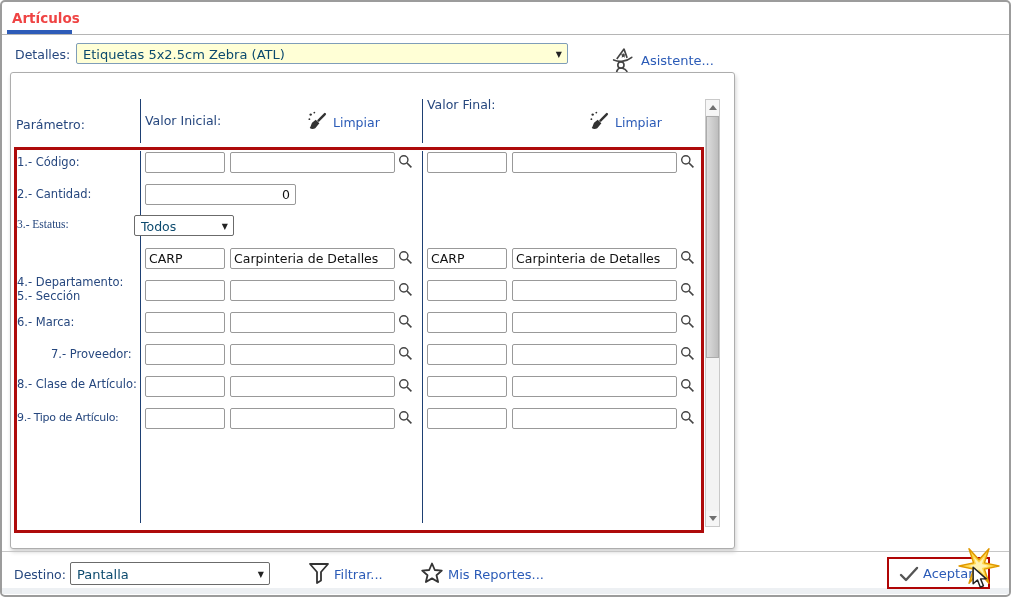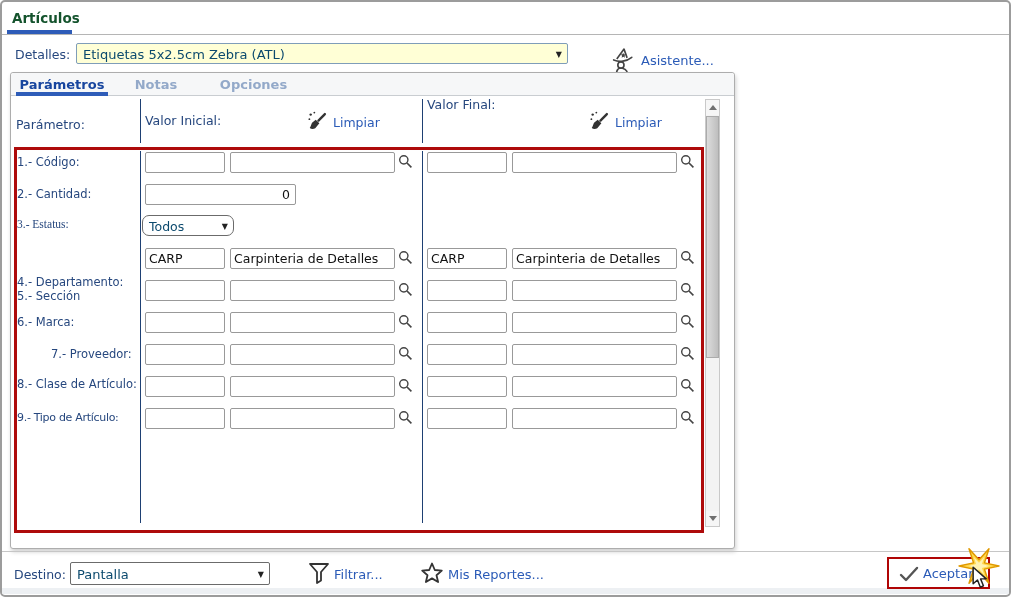--- a/index.html
+++ b/index.html
@@ -5,21 +5,21 @@
   * { margin:0; padding:0; box-sizing:border-box; }
   html,body { background:#ffffff; }
   body { font-family:"DejaVu Sans","Liberation Sans",sans-serif; }
 
   .window { position:relative; width:1011px; height:597px; background:#fff;
             border:2px solid #9C9C9C; border-radius:5px; overflow:hidden; }
 
   .abs { position:absolute; }
 
   
-  .app-tab { left:10px; top:8px; font-size:13.5px; font-weight:bold; color:#14532d; cursor:default; }
+  .app-tab { left:10px; top:8px; font-size:13.5px; font-weight:bold; color:#ef4444; cursor:default; }
   .app-tab-underline { left:5px; top:28px; width:65px; height:4px; background:#2E5CB8; }
   .top-divider { left:0; top:32px; width:100%; height:1px; background:#B5B5B5; }
 
   
   .blbl { font-size:12.5px; color:#26477E; white-space:nowrap; }
   .link { font-size:12.5px; color:#2B5BB7; white-space:nowrap; cursor:pointer; }
   .link13 { font-size:13px; }
 
   
   .sel { background:#fff; border:1px solid #6B6B6B; border-radius:2px; cursor:pointer; }
@@ -126,26 +126,20 @@
   </div>
   <div class="abs" style="left:608px; top:44px; cursor:pointer;">
     <svg class="icon" style="position:absolute; left:0; top:0; width:27px; height:31px;">
         <use href="#i-wizard"></use>
       </svg>
     <span class="link link13" style="position:absolute; left:31px; top:7px;">Asistente...</span>
   </div>
 
   <div class="abs panel">
 
-    <div class="abs ptabbar">
-      <div class="ptab active" style="left:5px; width:92px;">Parámetros</div>
-      <div class="ptab idle" style="left:108px; width:74px;">Notas</div>
-      <div class="ptab idle" style="left:193px; width:99px;">Opciones</div>
-      <div class="abs ptab-underline"></div>
-    </div>
 
     <div class="abs blbl" style="left:5px; top:44px;">Parámetro:</div>
     <div class="abs vline" style="left:129px; top:26px; height:44px;"></div>
     <div class="abs blbl" style="left:134px; top:40px;">Valor Inicial:</div>
     <div class="abs" style="left:296px; top:36px; cursor:pointer;">
       <svg class="icon" style="position:absolute; left:0; top:0; width:22px; height:24px;">
           <use href="#i-broom"></use>
         </svg>
       <span class="link" style="position:absolute; left:26px; top:6px;">Limpiar</span>
     </div>
@@ -172,21 +166,21 @@
     <input class="inp" style="left: 416px; top: 79px; width: 80px;" value="">
     <input class="inp" style="left: 501px; top: 79px; width: 165px;" value="">
     <svg class="abs mag" style="left:669px; top:81px;">
         <use href="#i-mag"></use>
       </svg>
 
     <div class="abs rowlbl" style="left:6px; top:114px;">2.- Cantidad:</div>
     <input class="inp num" style="left: 134px; top: 111px; width: 151px;" value="0">
 
     <div class="abs rowlbl" style="left:6px; top:145px;font-family:Liberation Serif, serif;">3.- Estatus:</div>
-    <div class="abs sel" style="left:131px; top:142px; width:92px; height:21px;border-radius:7px;">
+    <div class="abs sel" style="left:123px; top:142px; width:100px; height:21px;">
       <span class="txt" style="font-size:12.5px;">Todos</span>
       <span class="arr">▼</span>
     </div>
 
     <div class="abs rowlbl" style="left:6px; top:178px;margin-top:24px;">4.- Departamento:</div>
     <input class="inp" style="left: 134px; top: 175px; width: 80px;" value="CARP">
     <input class="inp" style="left: 219px; top: 175px; width: 165px;" value="Carpinteria de Detalles">
     <svg class="abs mag" style="left:387px; top:177px;">
         <use href="#i-mag"></use>
       </svg>

